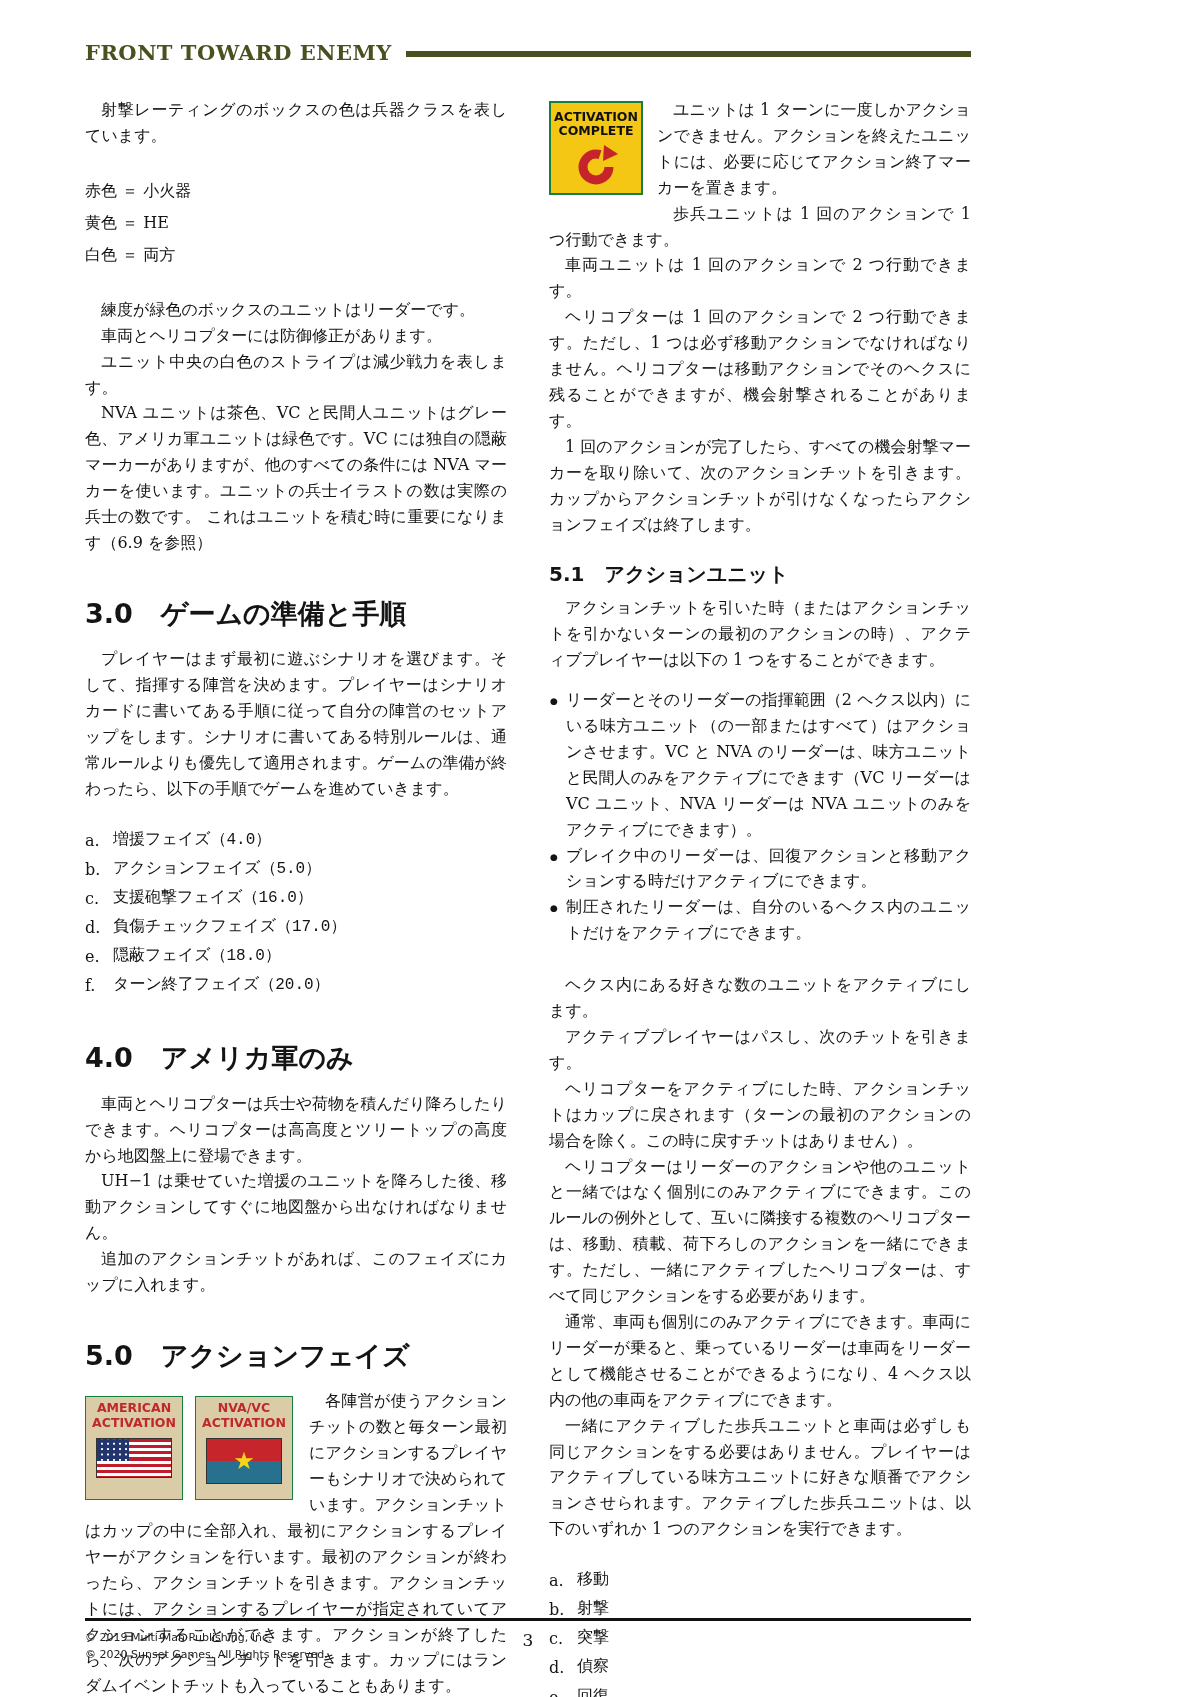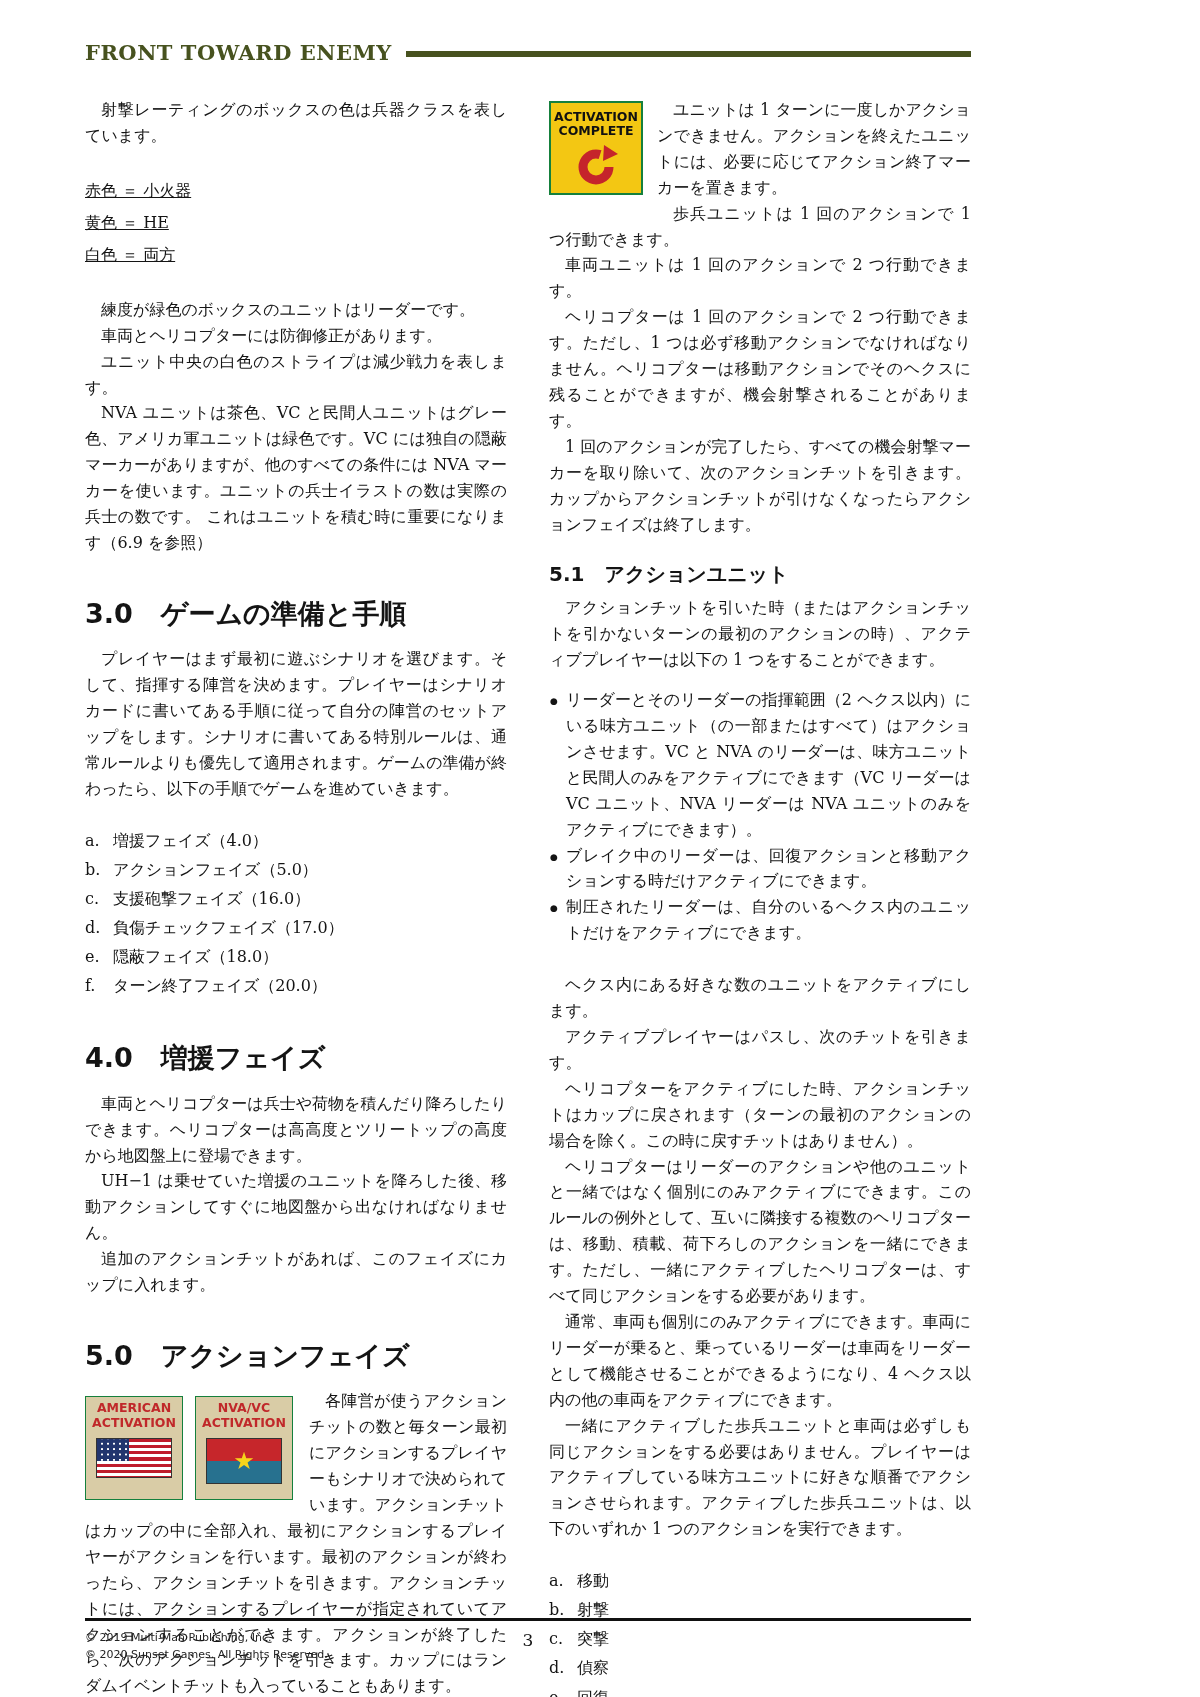--- a/index.html
+++ b/index.html
@@ -25,40 +25,40 @@
   }
   .header-rule { flex: 1; height: 6px; background: #47521f; margin-top: 3px; }
 
   
   .columns { display: flex; gap: 42px; margin-top: 32px; }
   .col { width: 494px; font-size: 16px; line-height: 1.62; text-align: justify; }
   .para { margin: 0; }
   .indent { text-indent: 1em; }
   .gap-top { margin-top: 26px; }
 
-  .color-list { margin: 26px 0 26px 0; line-height: 2.0; text-decoration: underline; }
+  .color-list { margin: 26px 0 26px 0; line-height: 2.0; }
 
   h2.section {
     font-family: "DejaVu Sans", "Liberation Sans", sans-serif;
     font-size: 27px; font-weight: bold;
     margin: 42px 0 16px 0; line-height: 1.2;
   }
   h2.section .h-num { margin-right: 28px; }
   h3.subsection {
     font-family: "DejaVu Sans", "Liberation Sans", sans-serif;
     font-size: 20px; font-weight: bold;
     margin: 24px 0 8px 0; line-height: 1.3;
     clear: both;
   }
   h3.subsection .h-num { margin-right: 20px; }
 
   .alpha-list { margin: 24px 0 8px 0; }
   .list-item { display: flex; line-height: 1.82; }
   .list-key { flex: 0 0 28px; }
-  .list-text { flex: 1; }
+  .list-text { flex: 1; font-family: Liberation Mono, monospace; }
 
   .bullets { margin: 14px 0 26px 0; }
   .bullet { position: relative; padding-left: 17px; margin: 0; }
   .bullet::before { content: "●"; position: absolute; left: 1px; top: 7px; font-size: 9px; }
 
   
   .chit {
     border: 2px solid #15803d;
     display: flex; flex-direction: column; align-items: center;
     font-family: "DejaVu Sans", "Liberation Sans", sans-serif;
@@ -158,21 +158,21 @@
             <span class="list-key">e.</span>
             <span class="list-text">隠蔽フェイズ（18.0）</span>
           </div>
         <div class="list-item">
             <span class="list-key">f.</span>
             <span class="list-text">ターン終了フェイズ（20.0）</span>
           </div>
       </div>
 
       <h2 class="section">
-        <span class="h-num">4.0</span><span>増援フェイズ</span>
+        <span class="h-num">4.0</span><span>アメリカ軍のみ</span>
       </h2>
       <p class="para indent">車両とヘリコプターは兵士や荷物を積んだり降ろしたりできます。ヘリコプターは高高度とツリートップの高度から地図盤上に登場できます。</p>
       <p class="para indent">UH−1 は乗せていた増援のユニットを降ろした後、移動アクションしてすぐに地図盤から出なければなりません。</p>
       <p class="para indent">追加のアクションチットがあれば、このフェイズにカップに入れます。</p>
 
       <h2 class="section">
         <span class="h-num">5.0</span><span>アクションフェイズ</span>
       </h2>
 
       <div class="chit-float">

